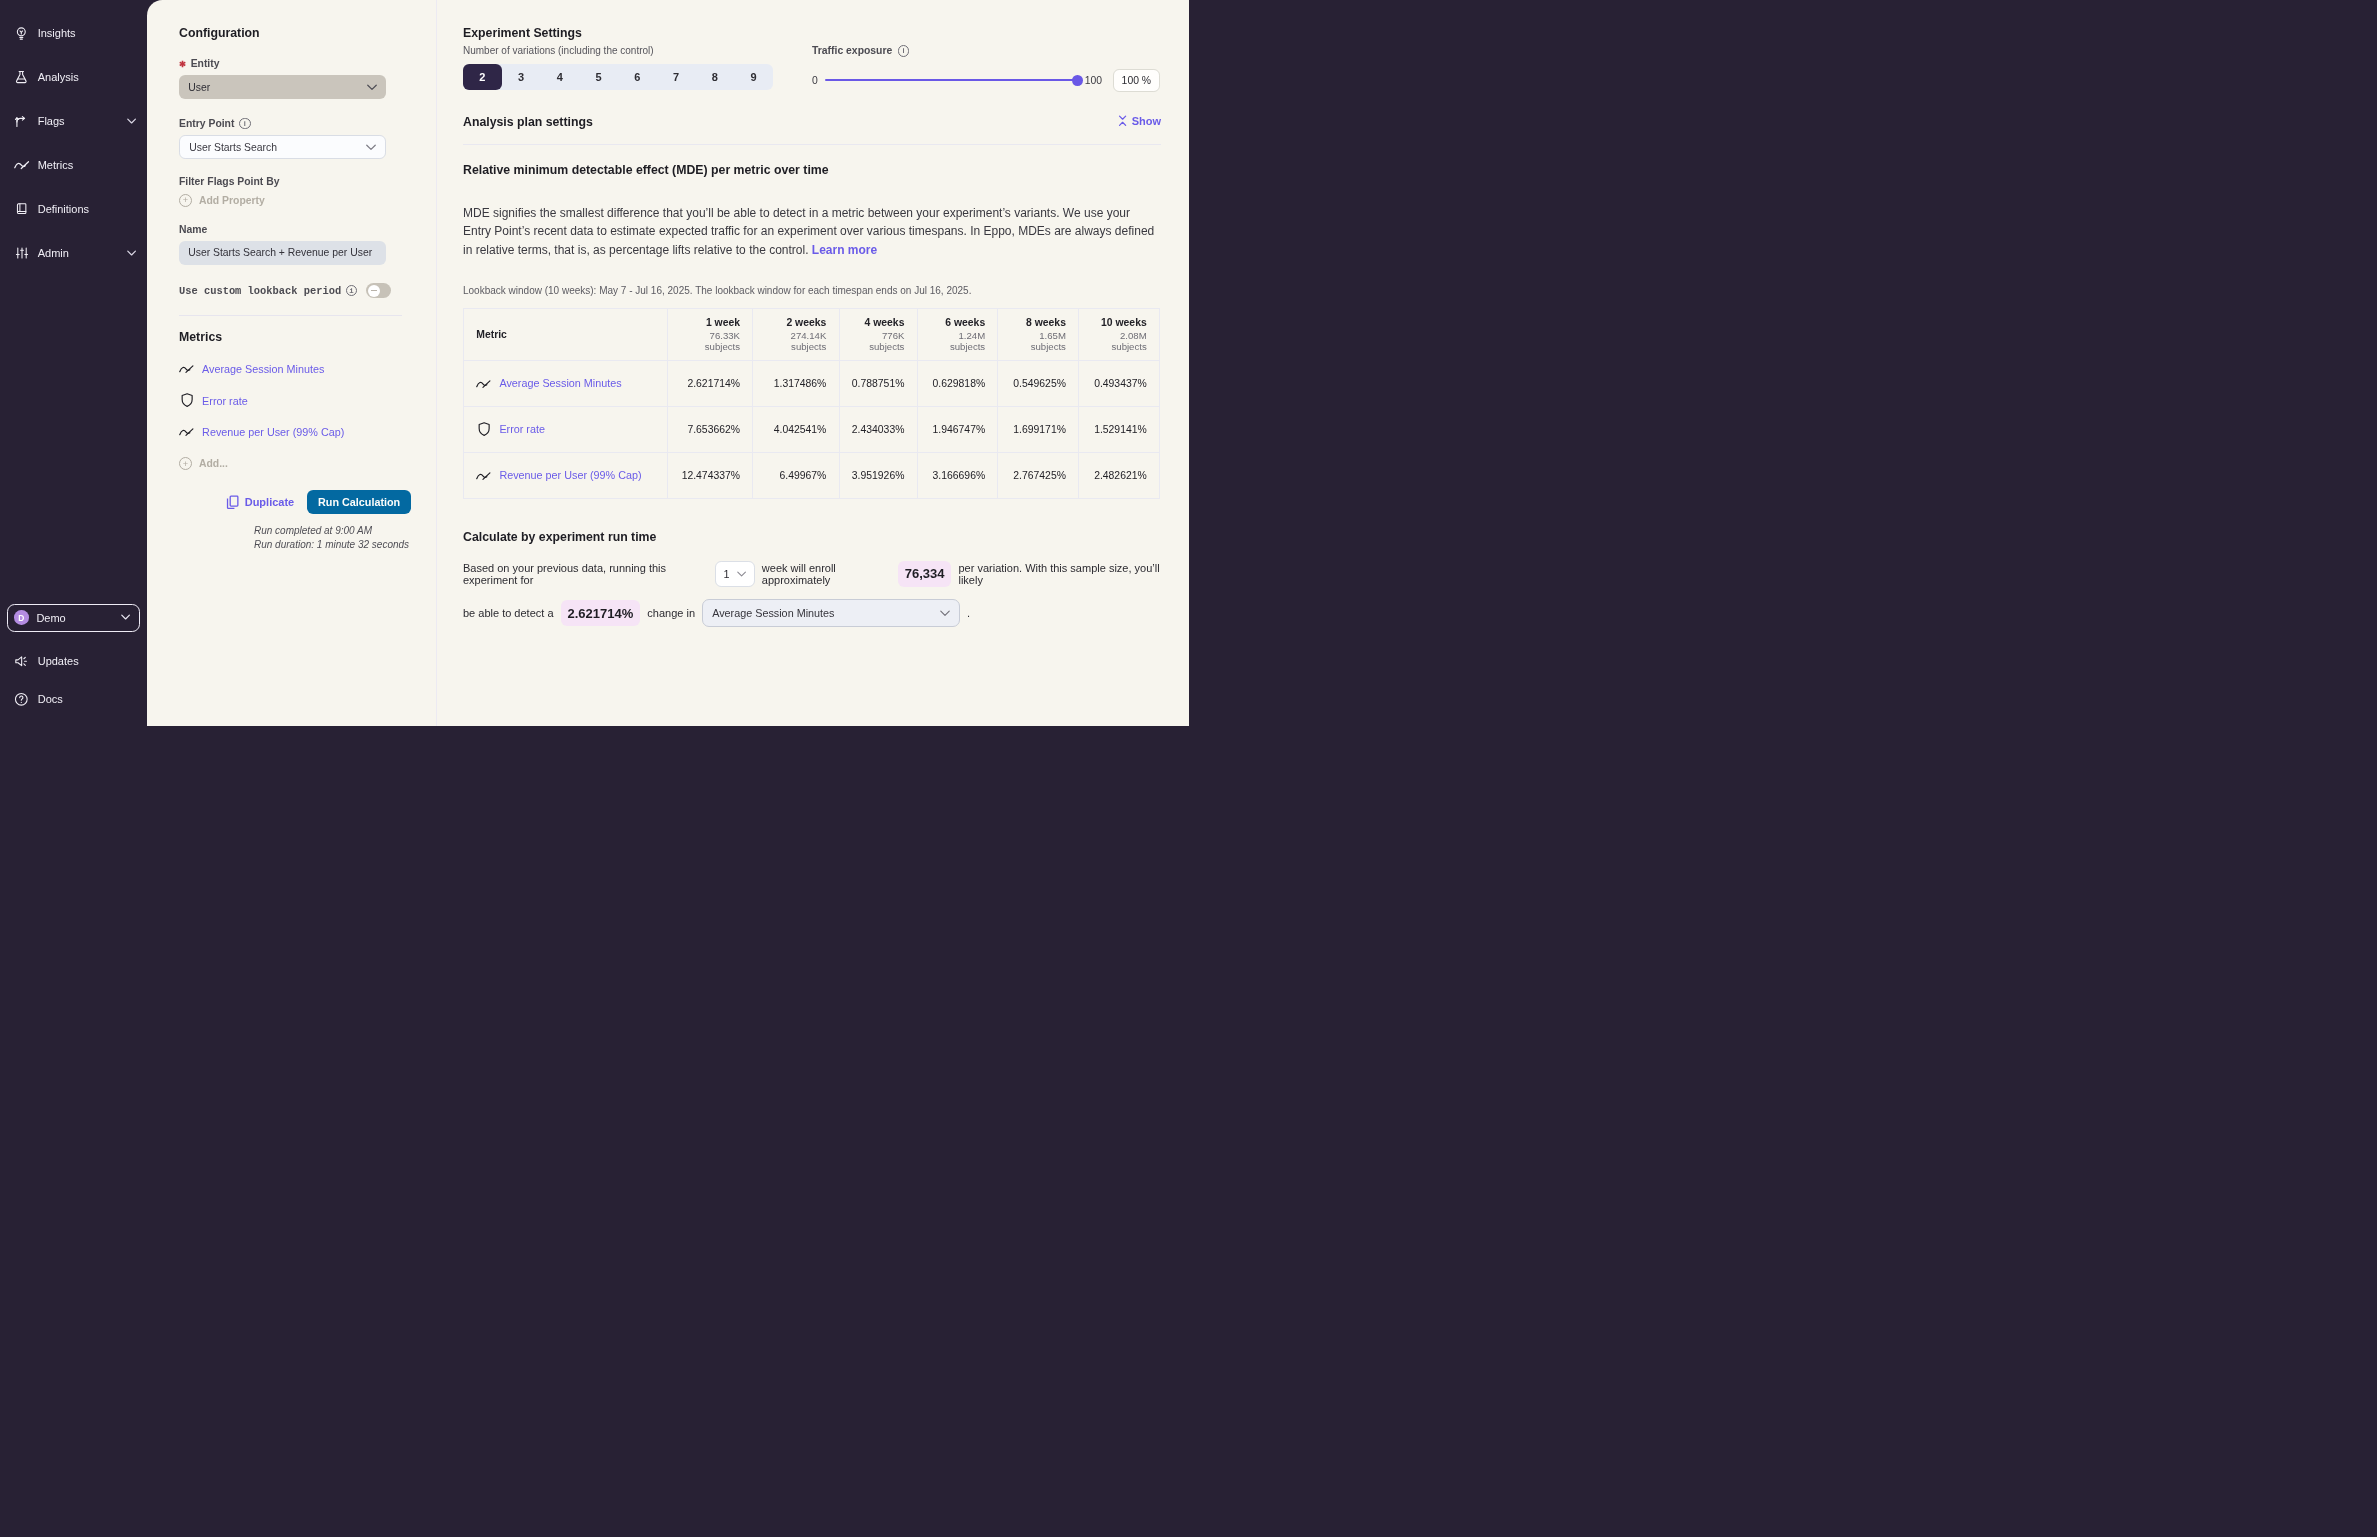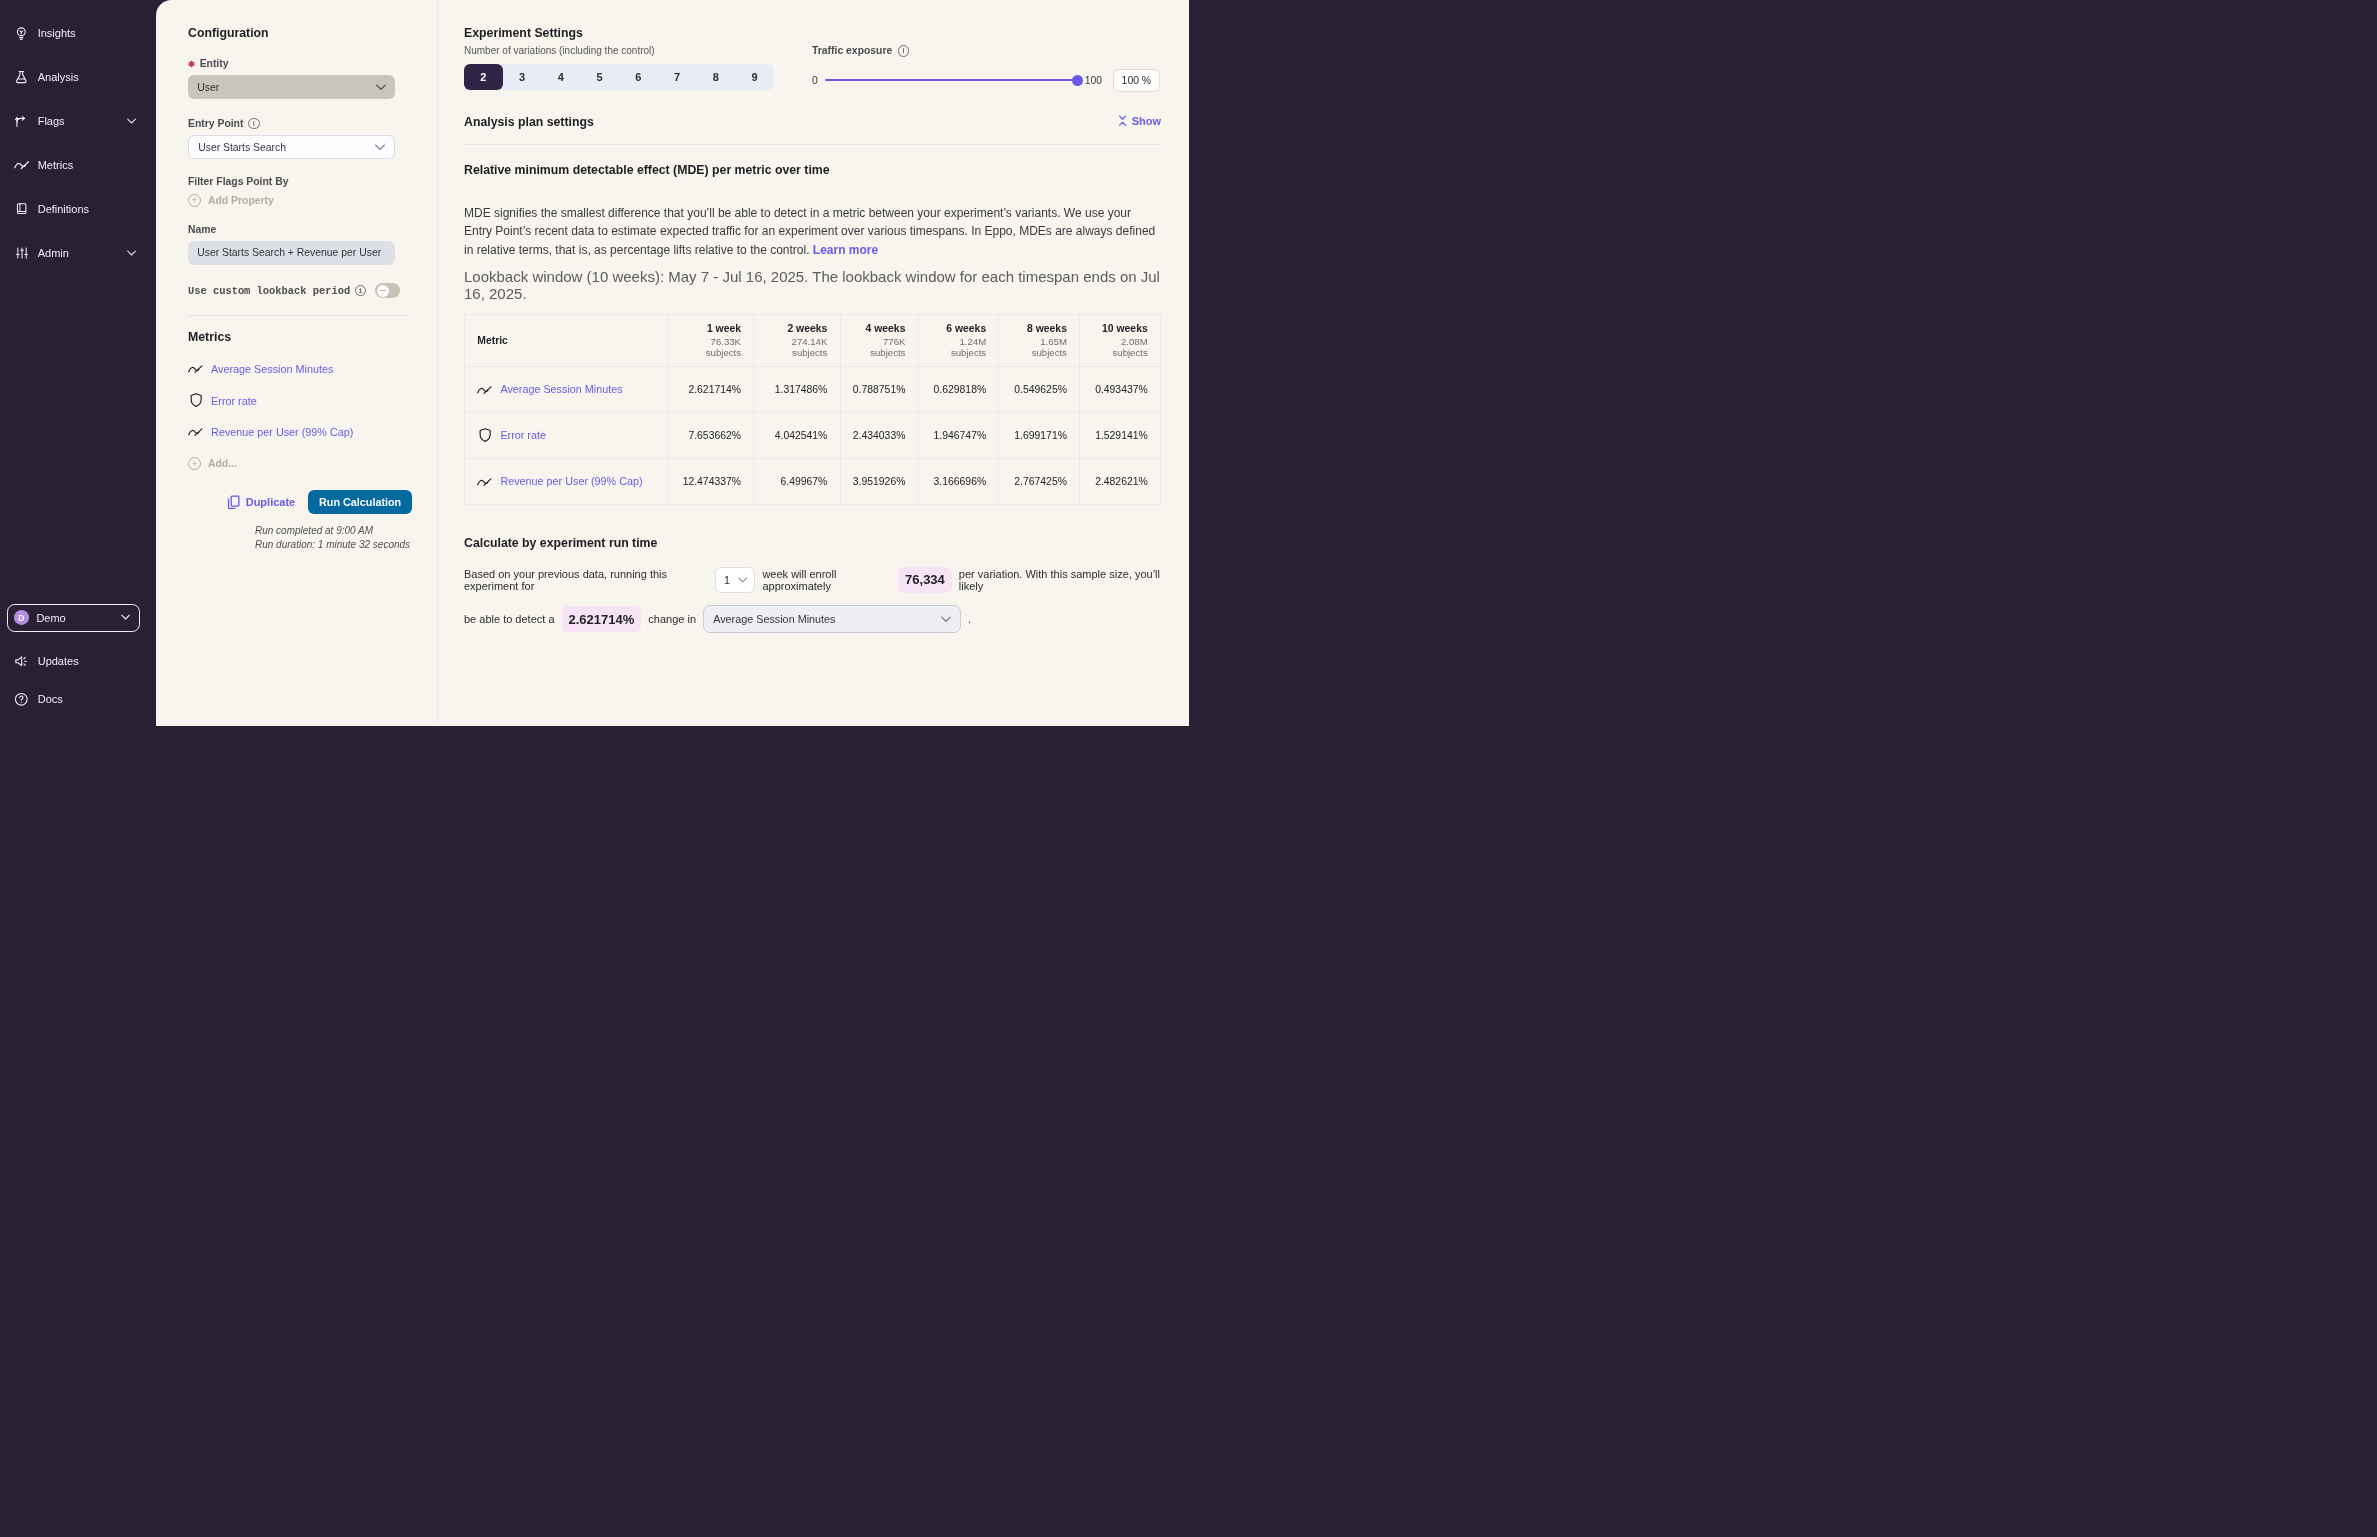--- a/index.html
+++ b/index.html
@@ -11,21 +11,21 @@
   .logo-block { width:121px; padding-left:10.8px; display:flex; flex-direction:column; justify-content:center; }
   .logo-word { font-weight:800; font-size:21px; letter-spacing:0.8px; line-height:1; }
   .logo-sub { font-size:6.1px; letter-spacing:1.2px; font-weight:700; margin-top:1.5px; }
   .collapse-btn { width:20px; height:20px; display:flex; align-items:center; justify-content:center; color:#e9e6f2; cursor:pointer; }
   .page-title { margin-left:24.6px; font-size:17px; font-weight:700; letter-spacing:0.2px; }
   .header-right { margin-left:auto; display:flex; align-items:center; gap:17px; padding-right:15.4px; }
   .close-btn { color:#fff; font-size:11px; font-weight:600; cursor:pointer; }
   .save-btn { background:#c9c4bb; color:#fdfdfb; font-size:10.8px; font-weight:700; border:none; border-radius:6.1px; padding:7px 11.5px; }
 
   
-  .body-row { display:flex; height:726px;gap:9px; }
+  .body-row { display:flex; height:726px; }
   .sidebar { width:147px; display:flex; flex-direction:column; padding-top:10.8px; color:#f1eff6; }
   .nav-item { height:44px; display:flex; align-items:center; padding:0 10.8px 0 13px; gap:7.7px; font-size:11px; cursor:pointer; }
   .nav-item .nav-icon { width:17px; display:flex; justify-content:center; color:#f1eff6; }
   .nav-item .chev { margin-left:auto; color:#d9d6e4; display:flex; }
   .sidebar-footer { margin-top:auto; padding-bottom:7.7px; }
   .workspace { margin:0 7px 10.8px 7px; height:28px; border:0.8px solid #efecf6; border-radius:7.7px; display:flex; align-items:center; gap:7.7px; padding:0 9.2px 0 6.1px; cursor:pointer; }
   .avatar { width:14.6px; height:14.6px; border-radius:50%; background:#b48ce2; color:#fff; font-size:8.4px; font-weight:700; display:flex; align-items:center; justify-content:center; }
   .workspace .ws-name { font-size:11px; }
   .workspace .chev { margin-left:auto; display:flex; color:#e8e5f1; }
   .footer-item { height:38px; display:flex; align-items:center; padding-left:13px; gap:7.7px; font-size:11px; cursor:pointer; }
@@ -82,21 +82,21 @@
   .traffic-value { margin-left:3.8px; height:23px; background:#fffefc; border:0.8px solid #dddcd4; border-radius:6.1px; padding:0 7.7px; display:flex; align-items:center; font-size:10.4px; color:#2c2b31; }
 
   .analysis-row { display:flex; align-items:flex-start; justify-content:space-between; margin-top:23px; }
   .show-link { display:flex; align-items:center; gap:4.6px; color:#6a5be8; font-size:11px; font-weight:700; cursor:pointer; }
 
   .hr { height:0.8px; background:#e9e8f0; margin-top:15.4px; }
 
   .mde-section { margin-top:17.7px; }
   .mde-desc { margin-top:27px; font-size:12px; line-height:1.56; color:#3a3940; }
   .learn-more { color:#6a5be8; font-weight:700; cursor:pointer; }
-  .lookback-note { margin-top:8px; font-size:15px; color:#5c5b62; }
+  .lookback-note { margin-top:25px; font-size:10px; color:#5c5b62; }
 
   table.mde { margin-top:12.3px; width:697px; border-collapse:collapse; }
   table.mde th, table.mde td { border:0.8px solid #e9e9f1; }
   table.mde thead th { padding:7.7px 12.3px; height:40px; vertical-align:middle; text-align:right; }
   table.mde thead th.metric-h { text-align:left; font-size:10.4px; font-weight:700; color:#232228; width:204px; }
   .col-period { font-size:10.4px; font-weight:700; color:#232228; }
   .col-subjects { font-size:9.6px; font-weight:400; color:#6e6d75; margin-top:2.3px; }
   table.mde tbody td { height:46px; text-align:right; padding-right:12.3px; font-size:10.4px; color:#232228; }
   table.mde tbody td.metric-cell { text-align:left; padding-left:12.3px; }
   .metric-cell-inner { display:flex; align-items:center; gap:7.7px; }

